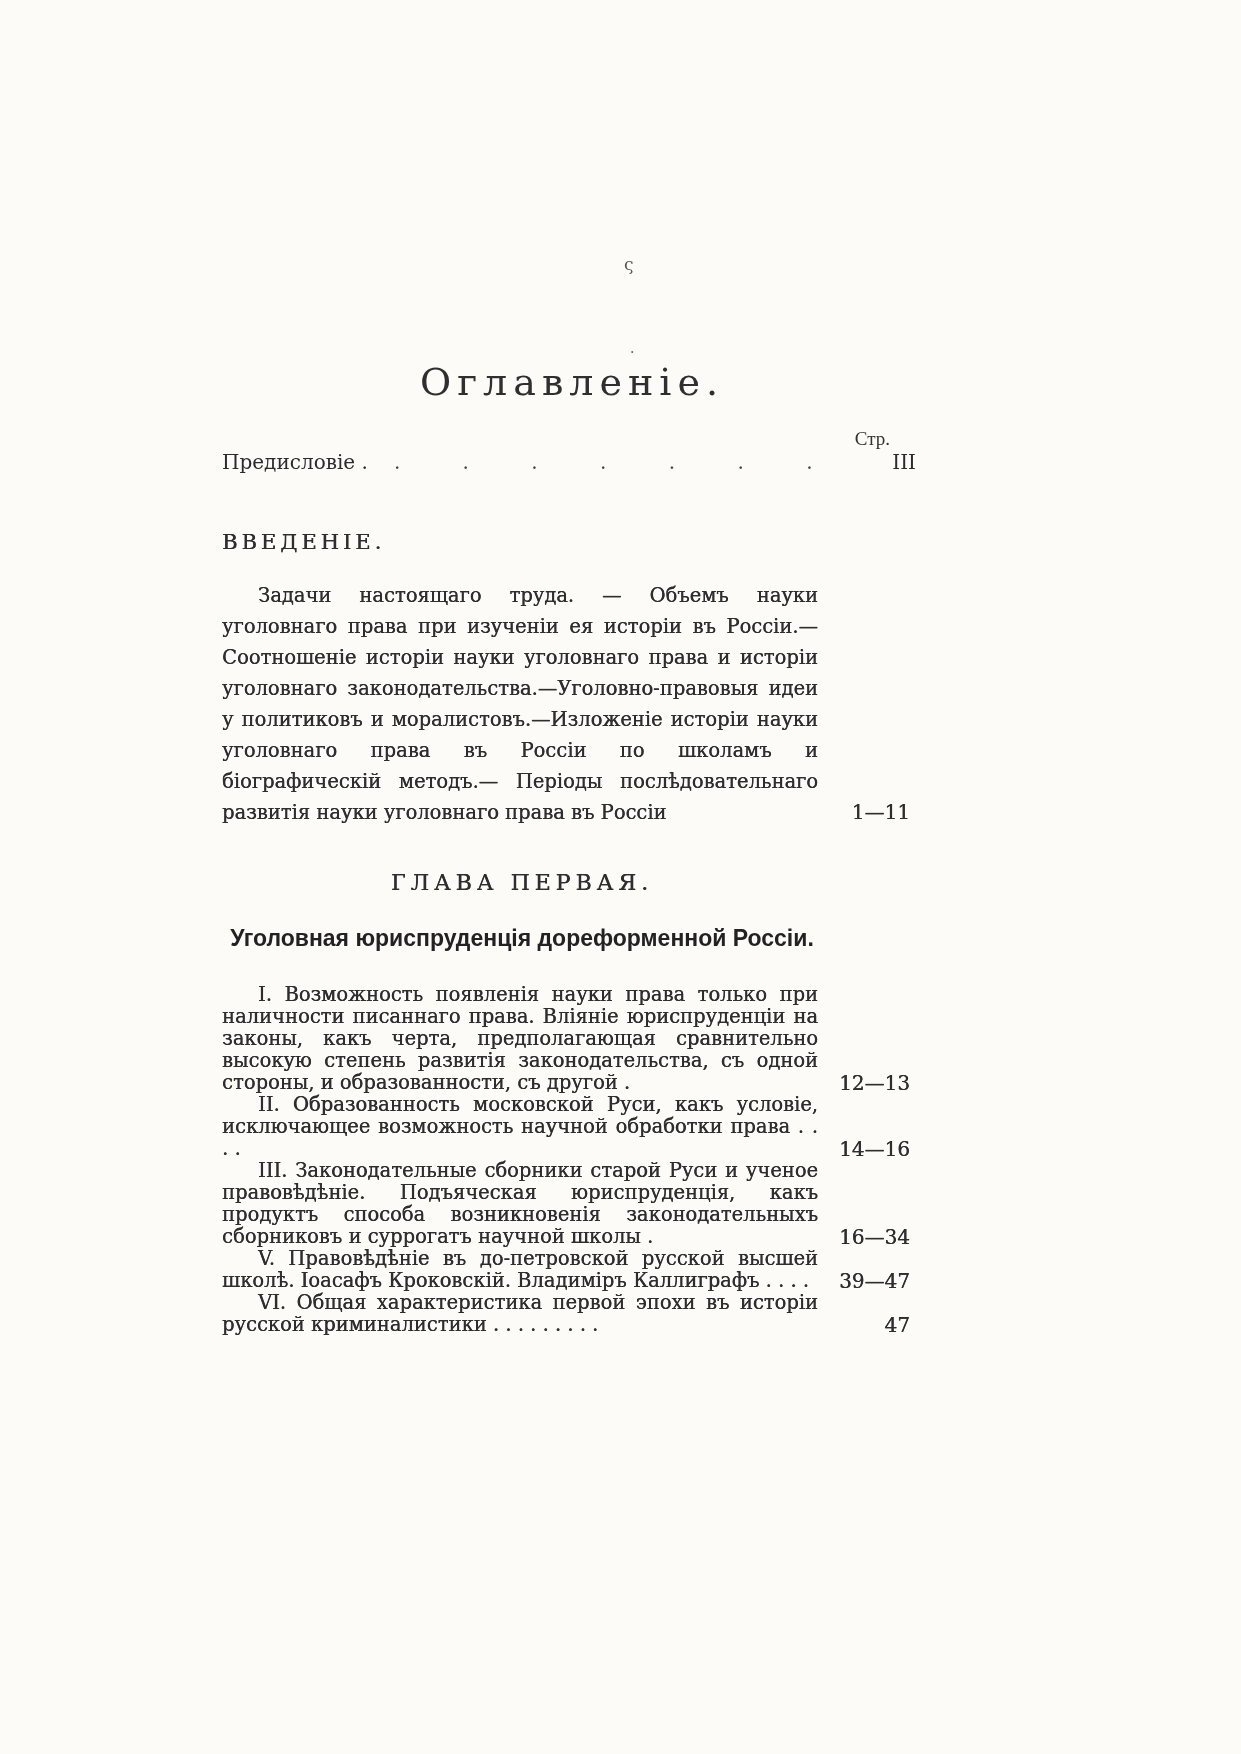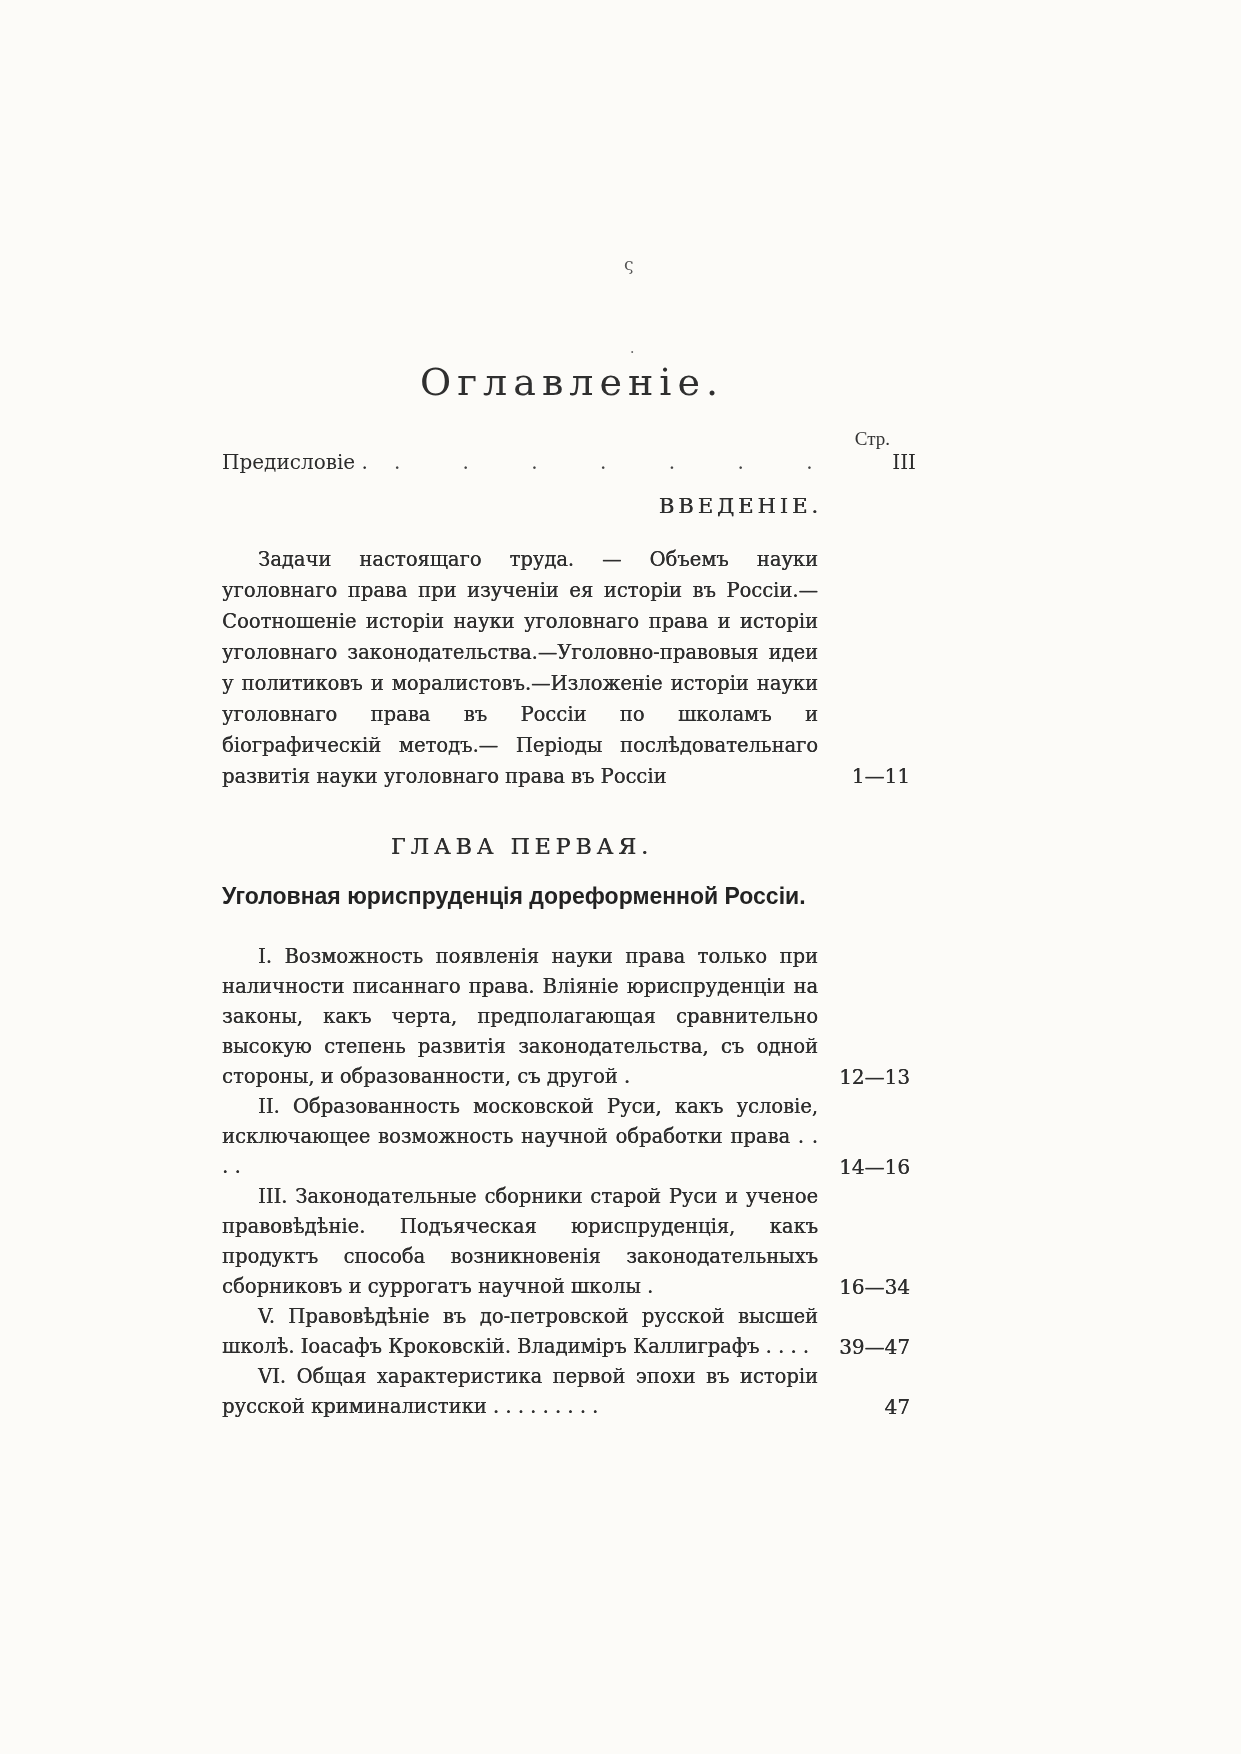--- a/index.html
+++ b/index.html
@@ -46,62 +46,63 @@
   }
   .leader {
     flex: 1;
     overflow: hidden;
     white-space: nowrap;
     word-spacing: 56px;
     padding: 0 26px;
     color: #444;
   }
   .section-heading {
-    text-align: right;
+    text-align: left;
     font-size: 21px;
     letter-spacing: 4px;
-    margin-top: 20px;
+    margin-top: 56px;
     padding-right: 100px;
     color: #2e2e2e;
     text-shadow: 0.4px 0 0 currentColor;
   }
   .intro-para, .entry {
     position: relative;
     font-size: 19.5px;
     line-height: 31px;
     text-align: justify;
     text-indent: 36px;
     padding-right: 104px;
     color: #2e2e2e;
     text-shadow: 0.3px 0 0 currentColor;
   }
   .intro-para { margin-top: 26px; }
-  .entry { line-height: 30px; }
+  .entry { line-height: 22px; }
   .pages {
     position: absolute;
     right: 12px;
     bottom: 0;
     font-size: 20px;
     text-indent: 0;
     white-space: nowrap;
   }
   .chapter-heading {
     text-align: center;
     font-size: 22px;
     letter-spacing: 5px;
     margin-top: 42px;
     padding-right: 100px;
     color: #2e2e2e;
     text-shadow: 0.4px 0 0 currentColor;
   }
   .chapter-title {
+    text-align: center;
     font-family: "Liberation Sans", "DejaVu Sans", sans-serif;
     font-weight: bold;
     font-size: 23px;
-    margin-top: 24px;
+    margin-top: 30px;
     padding-right: 100px;
     color: #222;
   }
   .entries { margin-top: 32px; }
   .mark-top {
     position: absolute;
     left: 624px;
     top: 254px;
     font-size: 17px;
     color: #555;

